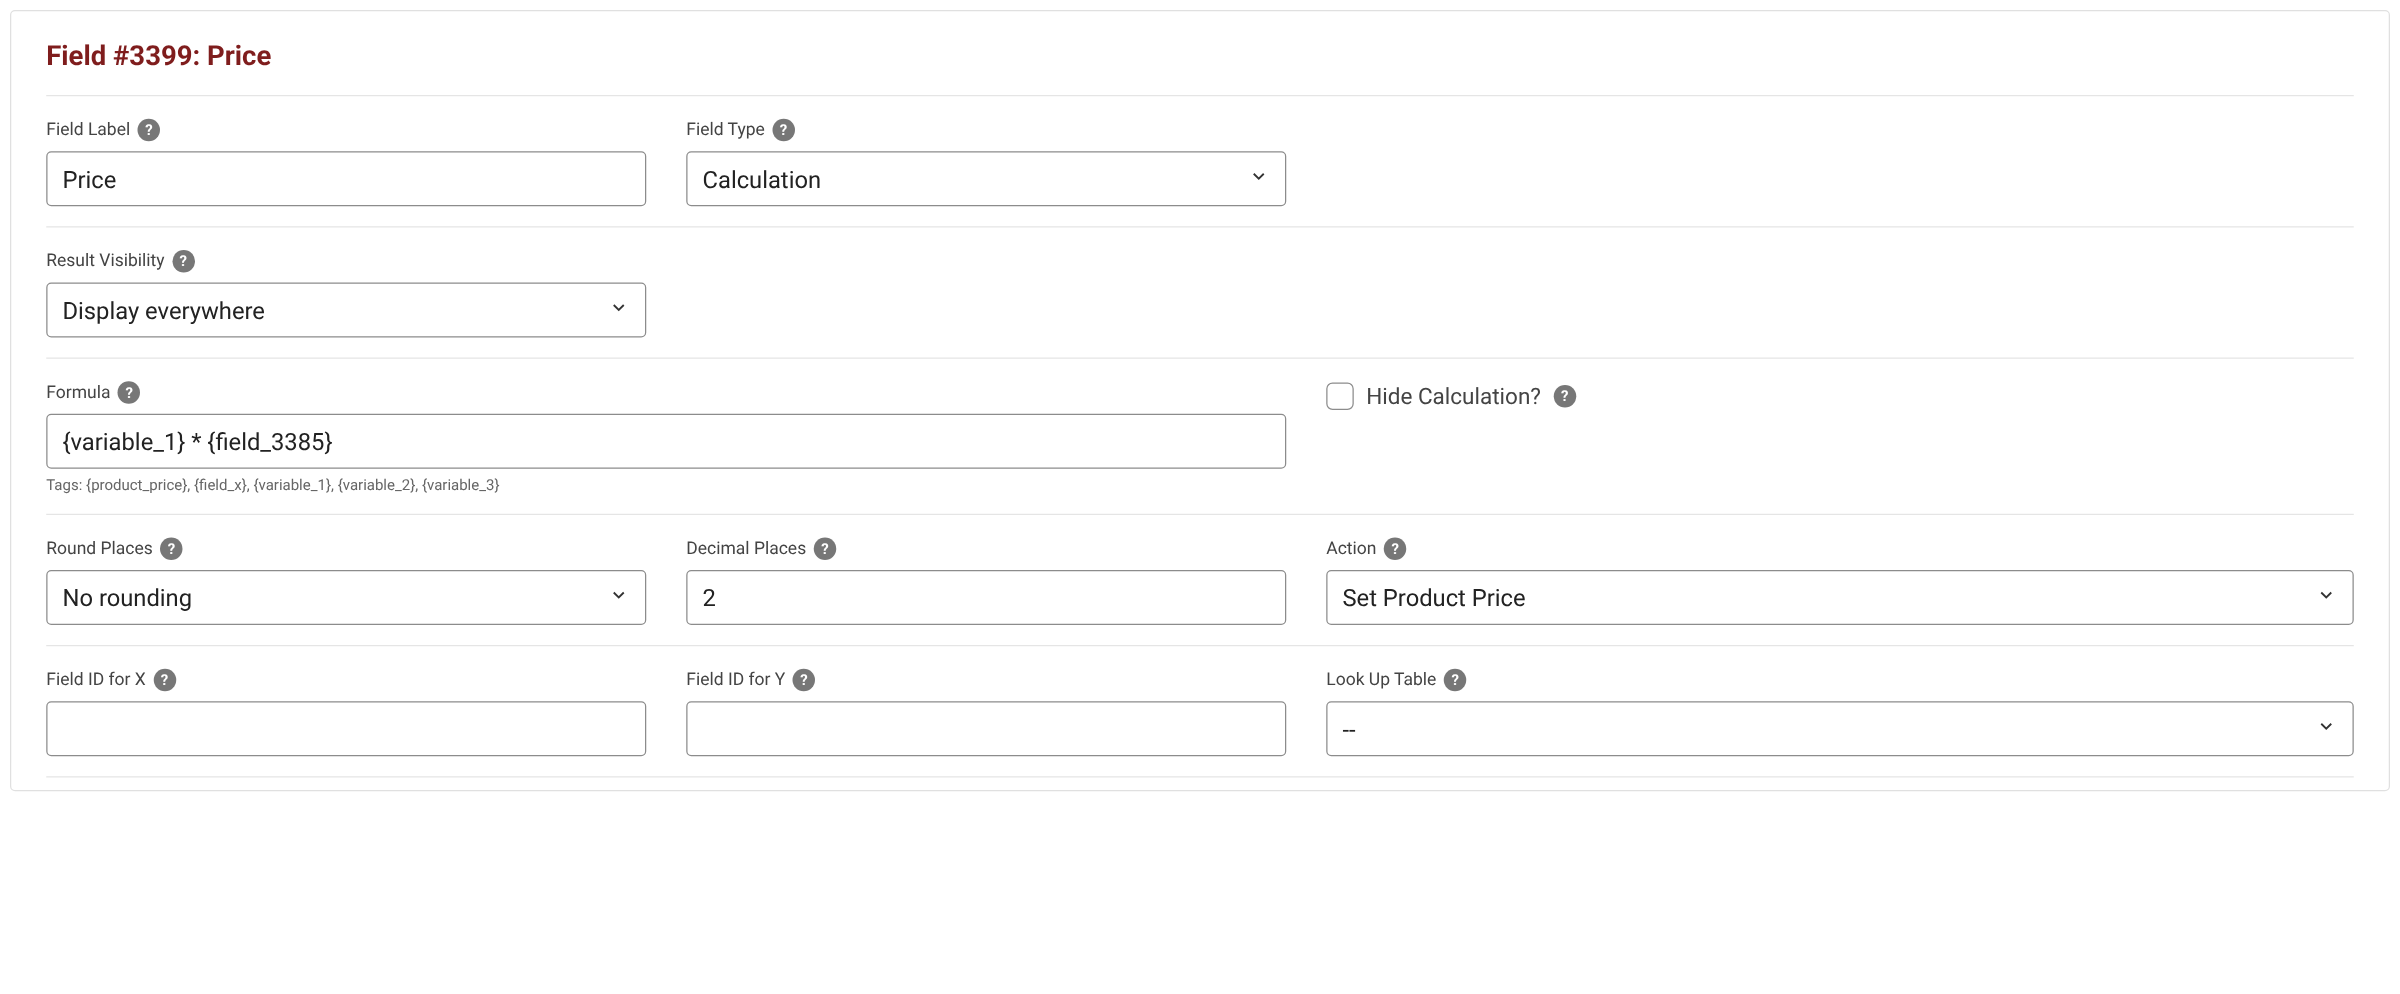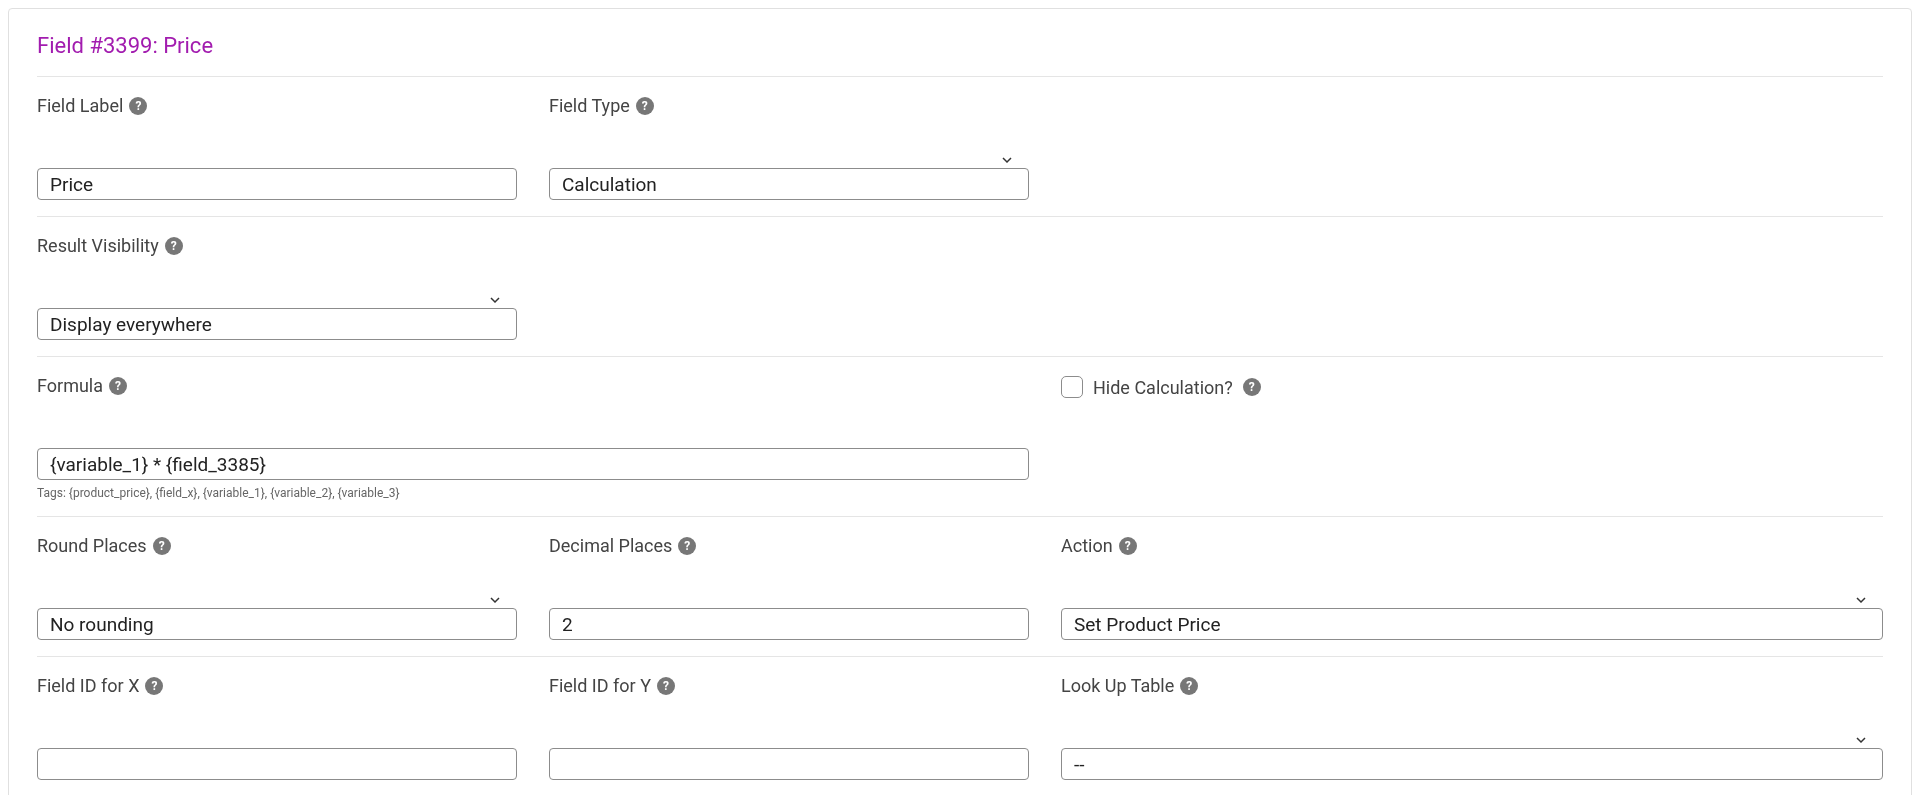--- a/index.html
+++ b/index.html
@@ -13,22 +13,22 @@
       color: #1e1e1e;
     }
     .panel {
       border: 1px solid #e0e0e0;
       border-radius: 4px;
       margin: 8px;
       padding: 24px 28px 10px 28px;
     }
     .panel-title {
       font-size: 22px;
-      font-weight: 400;
-      color: #a21caf;
+      font-weight: 700;
+      color: #7f1d1d;
       margin-bottom: 18px;
     }
     .hr {
       border: none;
       border-top: 1px solid #e5e5e5;
       margin: 16px 0 18px 0;
     }
     .row {
       display: flex;
       gap: 32px;
@@ -42,48 +42,47 @@
       width: 480px;
       flex: 0 0 480px;
     }
     .label-row {
       display: flex;
       align-items: center;
       gap: 6px;
       margin-bottom: 8px;
     }
     .label {
-      font-size: 18px;
+      font-size: 14px;
       color: #444;
     }
     .help-icon {
       display: inline-flex;
       align-items: center;
       justify-content: center;
       width: 18px;
       height: 18px;
       border-radius: 50%;
       background: #777;
       color: #fff;
       font-size: 12px;
       font-weight: 700;
       line-height: 1;
       cursor: help;
     }
     .text-input, .select {
       width: 100%;
-      height: 32px;
+      height: 44px;
       border: 1px solid #8c8c8c;
       border-radius: 4px;
       padding: 0 12px;
       font-size: 19px;
       color: #222;
       background: #fff;
       font-family: inherit;
-      margin-top: 44px;
     }
     .select-wrap {
       position: relative;
       width: 100%;
     }
     .select-wrap .select {
       appearance: none;
       -webkit-appearance: none;
       padding-right: 57px;
       cursor: pointer;

